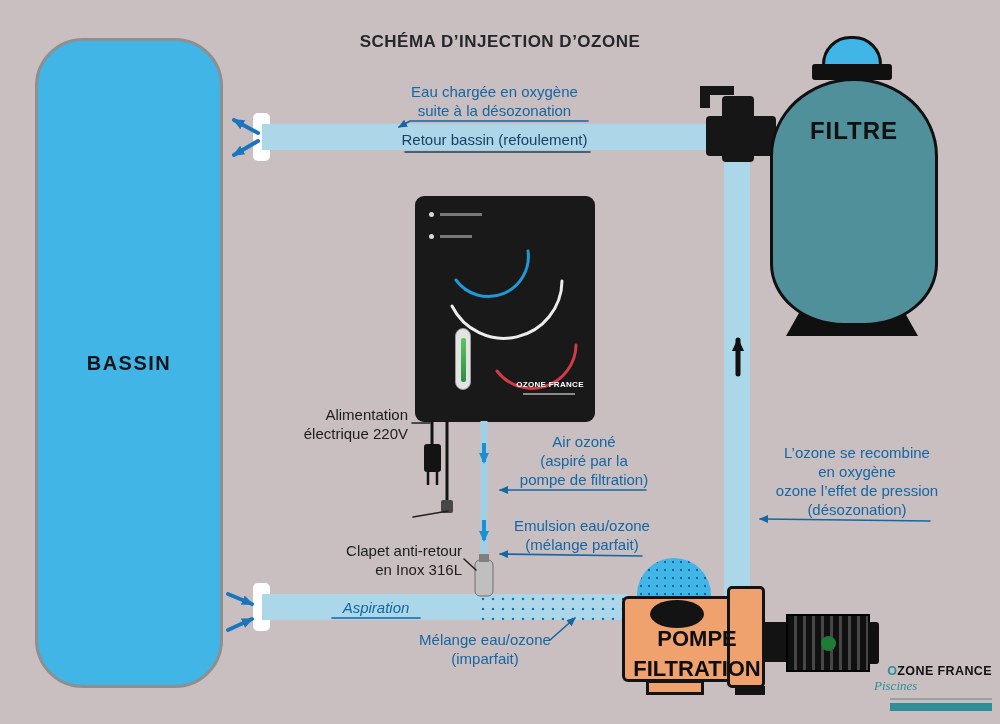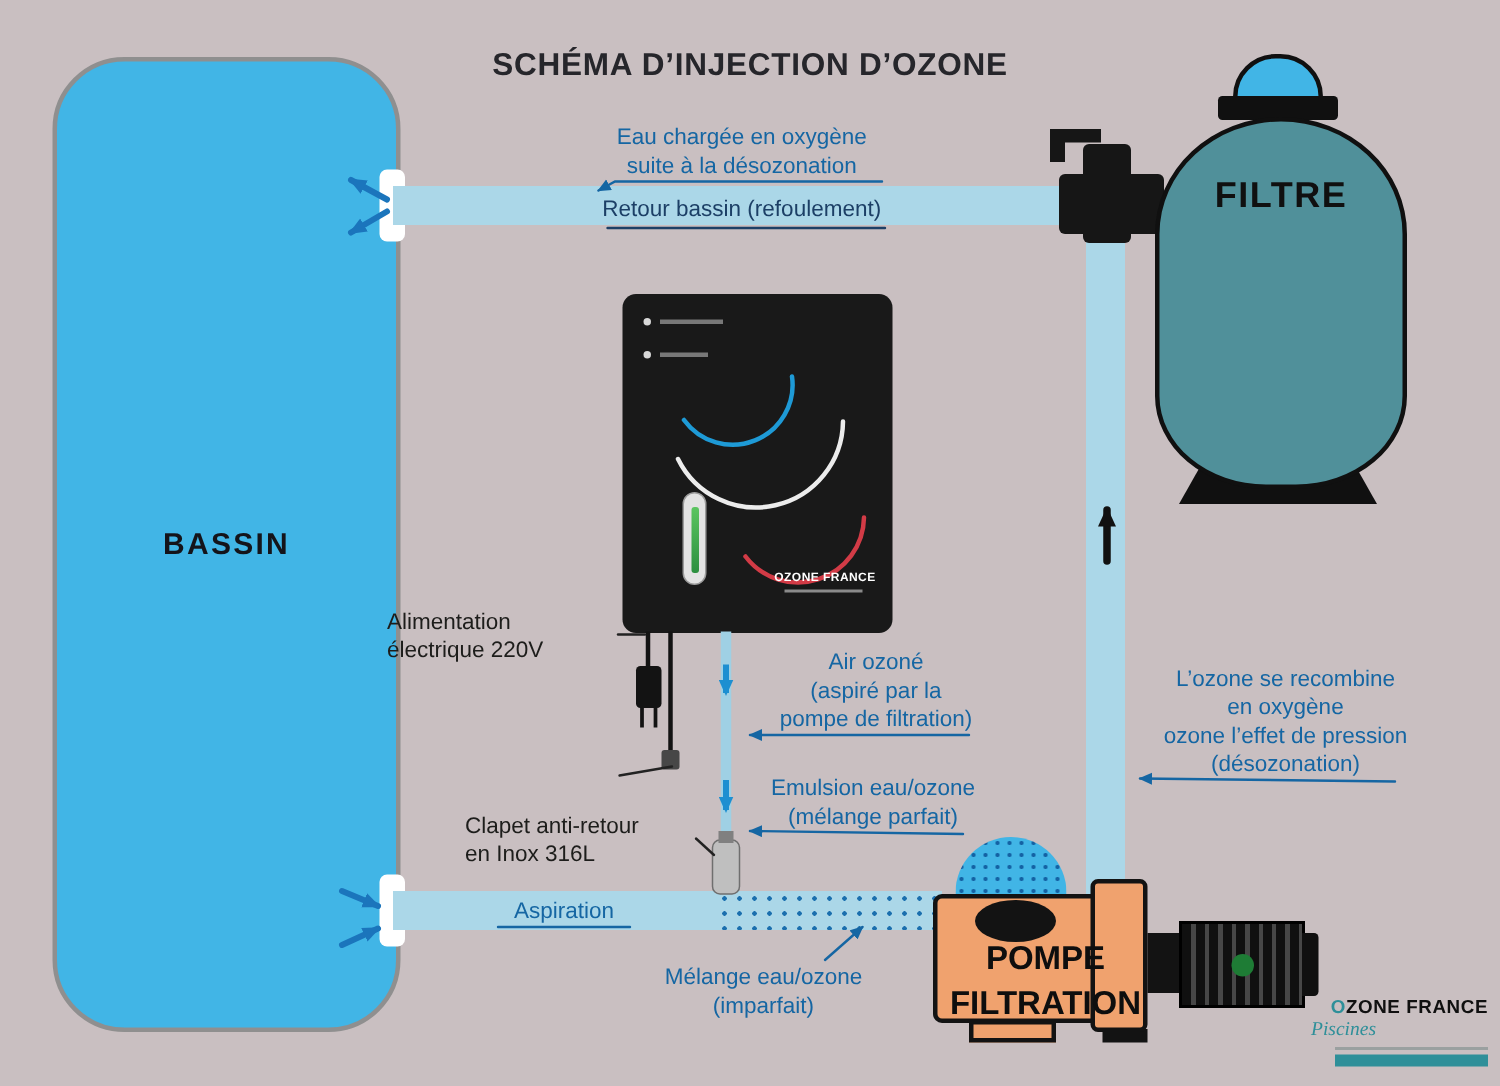--- a/index.html
+++ b/index.html
@@ -1,24 +1,24 @@
 <!DOCTYPE html>
 <html><head>
 <meta charset="utf-8">
 <style>
   * { margin:0; padding:0; box-sizing:border-box; }
   html,body { background:#8c8486; }
   body { font-family:"Liberation Sans", sans-serif; }
   .stage { position:relative; width:1000px; height:724px; background:#c9bfc1; overflow:hidden; margin:0 auto; }
 
   .title { position:absolute; left:270px; top:32px; width:460px; text-align:center;
-           font-size:21px; font-weight:700; letter-spacing:.5px; color:#26262b; z-index:45; }
-
-  
-  .bassin { position:absolute; left:35px; top:38px; width:232px; height:650px; background:#41b5e6;
+           font-size:17px; font-weight:700; letter-spacing:.5px; color:#26262b; z-index:45; }
+
+  
+  .bassin { position:absolute; left:35px; top:38px; width:188px; height:650px; background:#41b5e6;
             border:3px solid #8f8f8f; border-radius:48px; z-index:5; display:flex; align-items:center; justify-content:center; }
   .bassin-label { font-size:20px; font-weight:700; letter-spacing:1.5px; color:#14141a; }
 
   
   .pipe { position:absolute; background:#abd7e8; z-index:7; }
   .pipe-top    { left:262px; top:124px; width:470px; height:26px; }
   .pipe-right  { left:724px; top:150px; width:26px;  height:452px; }
   .pipe-bottom { left:262px; top:594px; width:366px; height:26px; }
   .pipe-dotted { position:absolute; left:478px; top:594px; width:150px; height:26px; z-index:8;
                  background-color:#abd7e8;
@@ -81,31 +81,31 @@
   .motor-cap { position:absolute; left:868px; top:622px; width:11px; height:42px; background:#101010;
                border-radius:0 3px 3px 0; z-index:20; }
   .pump-label { position:absolute; left:607px; top:624px; width:180px; text-align:center; white-space:pre-line;
                 font-size:22px; font-weight:800; line-height:1.35; color:#0e0e0e; z-index:50; }
 
   
   .note { position:absolute; white-space:pre-line; z-index:45; font-size:15px; line-height:1.26; }
   .note.blue { color:#1566a3; }
   .note.dark { color:#1d1d1b; }
   .note.navy { color:#1c3f66; }
-  .c { text-align:center; } .r { }
+  .c { text-align:center; } .r { text-align:right; }
   .n-eau    { left:372px; top:83px;  width:245px; }
   .n-retour { left:372px; top:131px; width:245px; }
   .n-alim   { left:258px; top:406px; width:150px; }
   .n-air    { left:232px; top:455px; width:178px; }
   .n-clapet { left:310px; top:542px; width:152px; }
   .n-ozone  { left:508px; top:433px; width:152px; }
   .n-emul   { left:498px; top:517px; width:168px; }
   .n-recomb { left:768px; top:444px; width:178px; }
-  .n-aspir  { left:330px; top:599px; width:92px;  }
-  .n-melange{ left:429px; top:631px; width:160px;margin-top:12px; }
+  .n-aspir  { left:330px; top:599px; width:92px;font-style:italic;  }
+  .n-melange{ left:405px; top:631px; width:160px; }
 
   .overlay { position:absolute; left:0; top:0; width:1000px; height:724px; z-index:40; pointer-events:none; }
 
   
   .logo { position:absolute; left:874px; top:664px; width:118px; z-index:45; }
   .logo-brand { font-size:12.5px; font-weight:700; letter-spacing:.4px; color:#101010; text-align:right; }
   .logo-o { color:#2e8f99; }
   .logo-sub { font-family:"Liberation Serif", serif; font-style:italic; font-size:13px; color:#2e8f99;
               }
   .logo-tag { height:2px; background:#9aa0a0; margin:4px 0 0 16px; }

